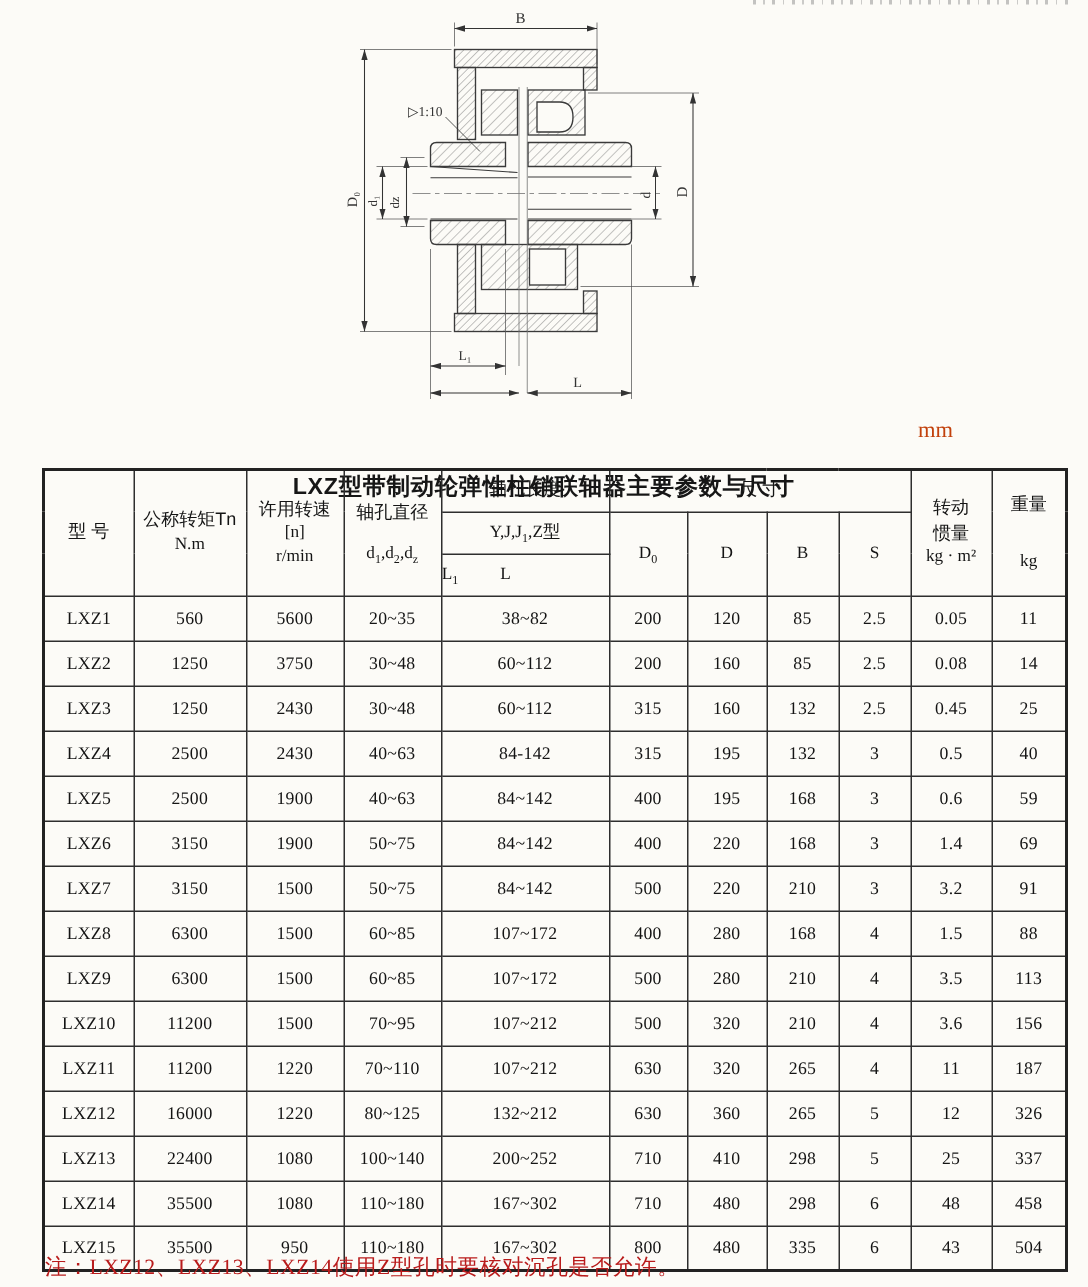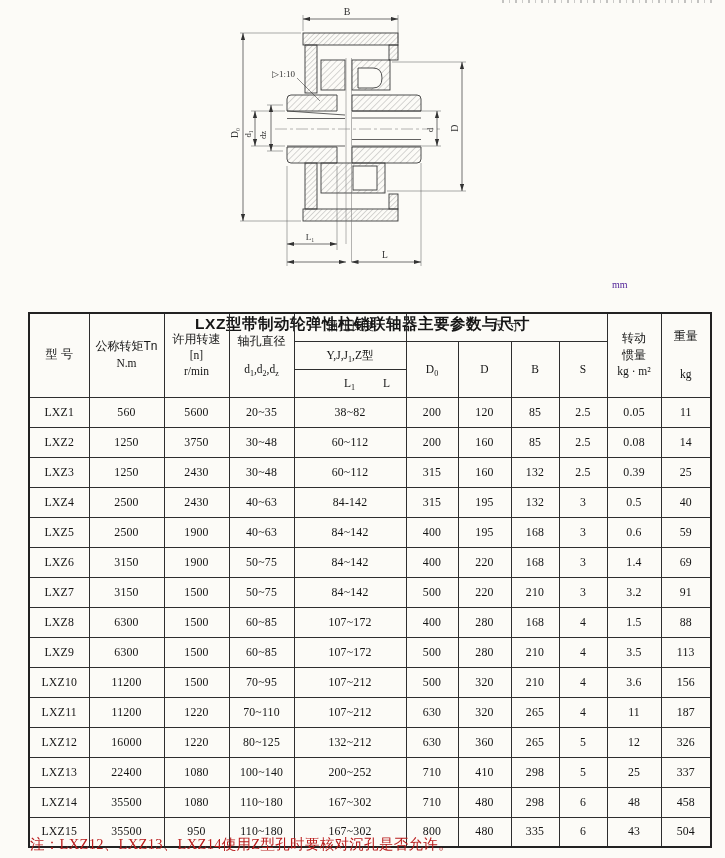--- a/index.html
+++ b/index.html
@@ -12,42 +12,42 @@
     position:absolute;left:502px;top:0;width:212px;height:3px;opacity:.5;
     background:repeating-linear-gradient(90deg,#8a8a8a 0 2px,transparent 2px 7px,#9a9a9a 7px 8px,transparent 8px 13px);
   }
   .drawing{position:absolute;left:225px;top:0;width:300px;height:270px;}
   .title-row{position:absolute;left:0;top:276px;width:725px;height:24px;}
   .doc-title{
     position:absolute;left:0;top:2px;width:725px;text-align:center;
     font-family:"Liberation Sans","DejaVu Sans",sans-serif;
     font-size:15.5px;font-weight:600;letter-spacing:.5px;color:#161616;margin-top:36px;
   }
-  .unit{position:absolute;left:612px;top:3px;font-size:10px;color:#4c1d95;}
+  .unit{position:absolute;left:612px;top:3px;font-size:15px;color:#c2410c;}
   table.spec{
     position:absolute;left:28px;top:312px;width:682px;
     border-collapse:collapse;table-layout:fixed;
     font-size:11.5px;color:#141414;
   }
   table.spec th,table.spec td{
     border:1px solid #2e2e2e;text-align:center;vertical-align:middle;
     padding:0;font-weight:normal;overflow:hidden;
   }
   table.spec{border:2px solid #222;}
   thead th{
     font-family:"Liberation Sans","DejaVu Sans",sans-serif;
     font-size:12px;line-height:1.3;
   }
   thead .lat{font-family:"Liberation Serif","DejaVu Serif",serif;font-size:11.5px;}
   thead tr{height:28px;}
   tbody tr{height:30px;}
   tbody td{font-size:11.8px;letter-spacing:.2px;}
   sub{font-size:.7em;line-height:0;}
   .stack{display:flex;flex-direction:column;justify-content:center;gap:1px;}
-  .ll{display:flex;justify-content:center;gap:28px;padding-left:34px;}
+  .ll{display:flex;justify-content:flex-start;gap:28px;}
   .note{
     position:absolute;left:30px;top:835px;width:680px;
     font-size:14.5px;color:#b91c1c;letter-spacing:.3px;
     font-family:"Liberation Serif","DejaVu Serif",serif;
   }
   svg text{font-family:"Liberation Serif","DejaVu Serif",serif;fill:#333;}
 </style>
 </head>
 <body>
 
@@ -258,21 +258,21 @@
       <tr>
         <td>LXZ3</td>
         <td>1250</td>
         <td>2430</td>
         <td>30~48</td>
         <td>60~112</td>
         <td>315</td>
         <td>160</td>
         <td>132</td>
         <td>2.5</td>
-        <td>0.39</td>
+        <td>0.45</td>
         <td>25</td>
       </tr>
       <tr>
         <td>LXZ4</td>
         <td>2500</td>
         <td>2430</td>
         <td>40~63</td>
         <td>84-142</td>
         <td>315</td>
         <td>195</td>

